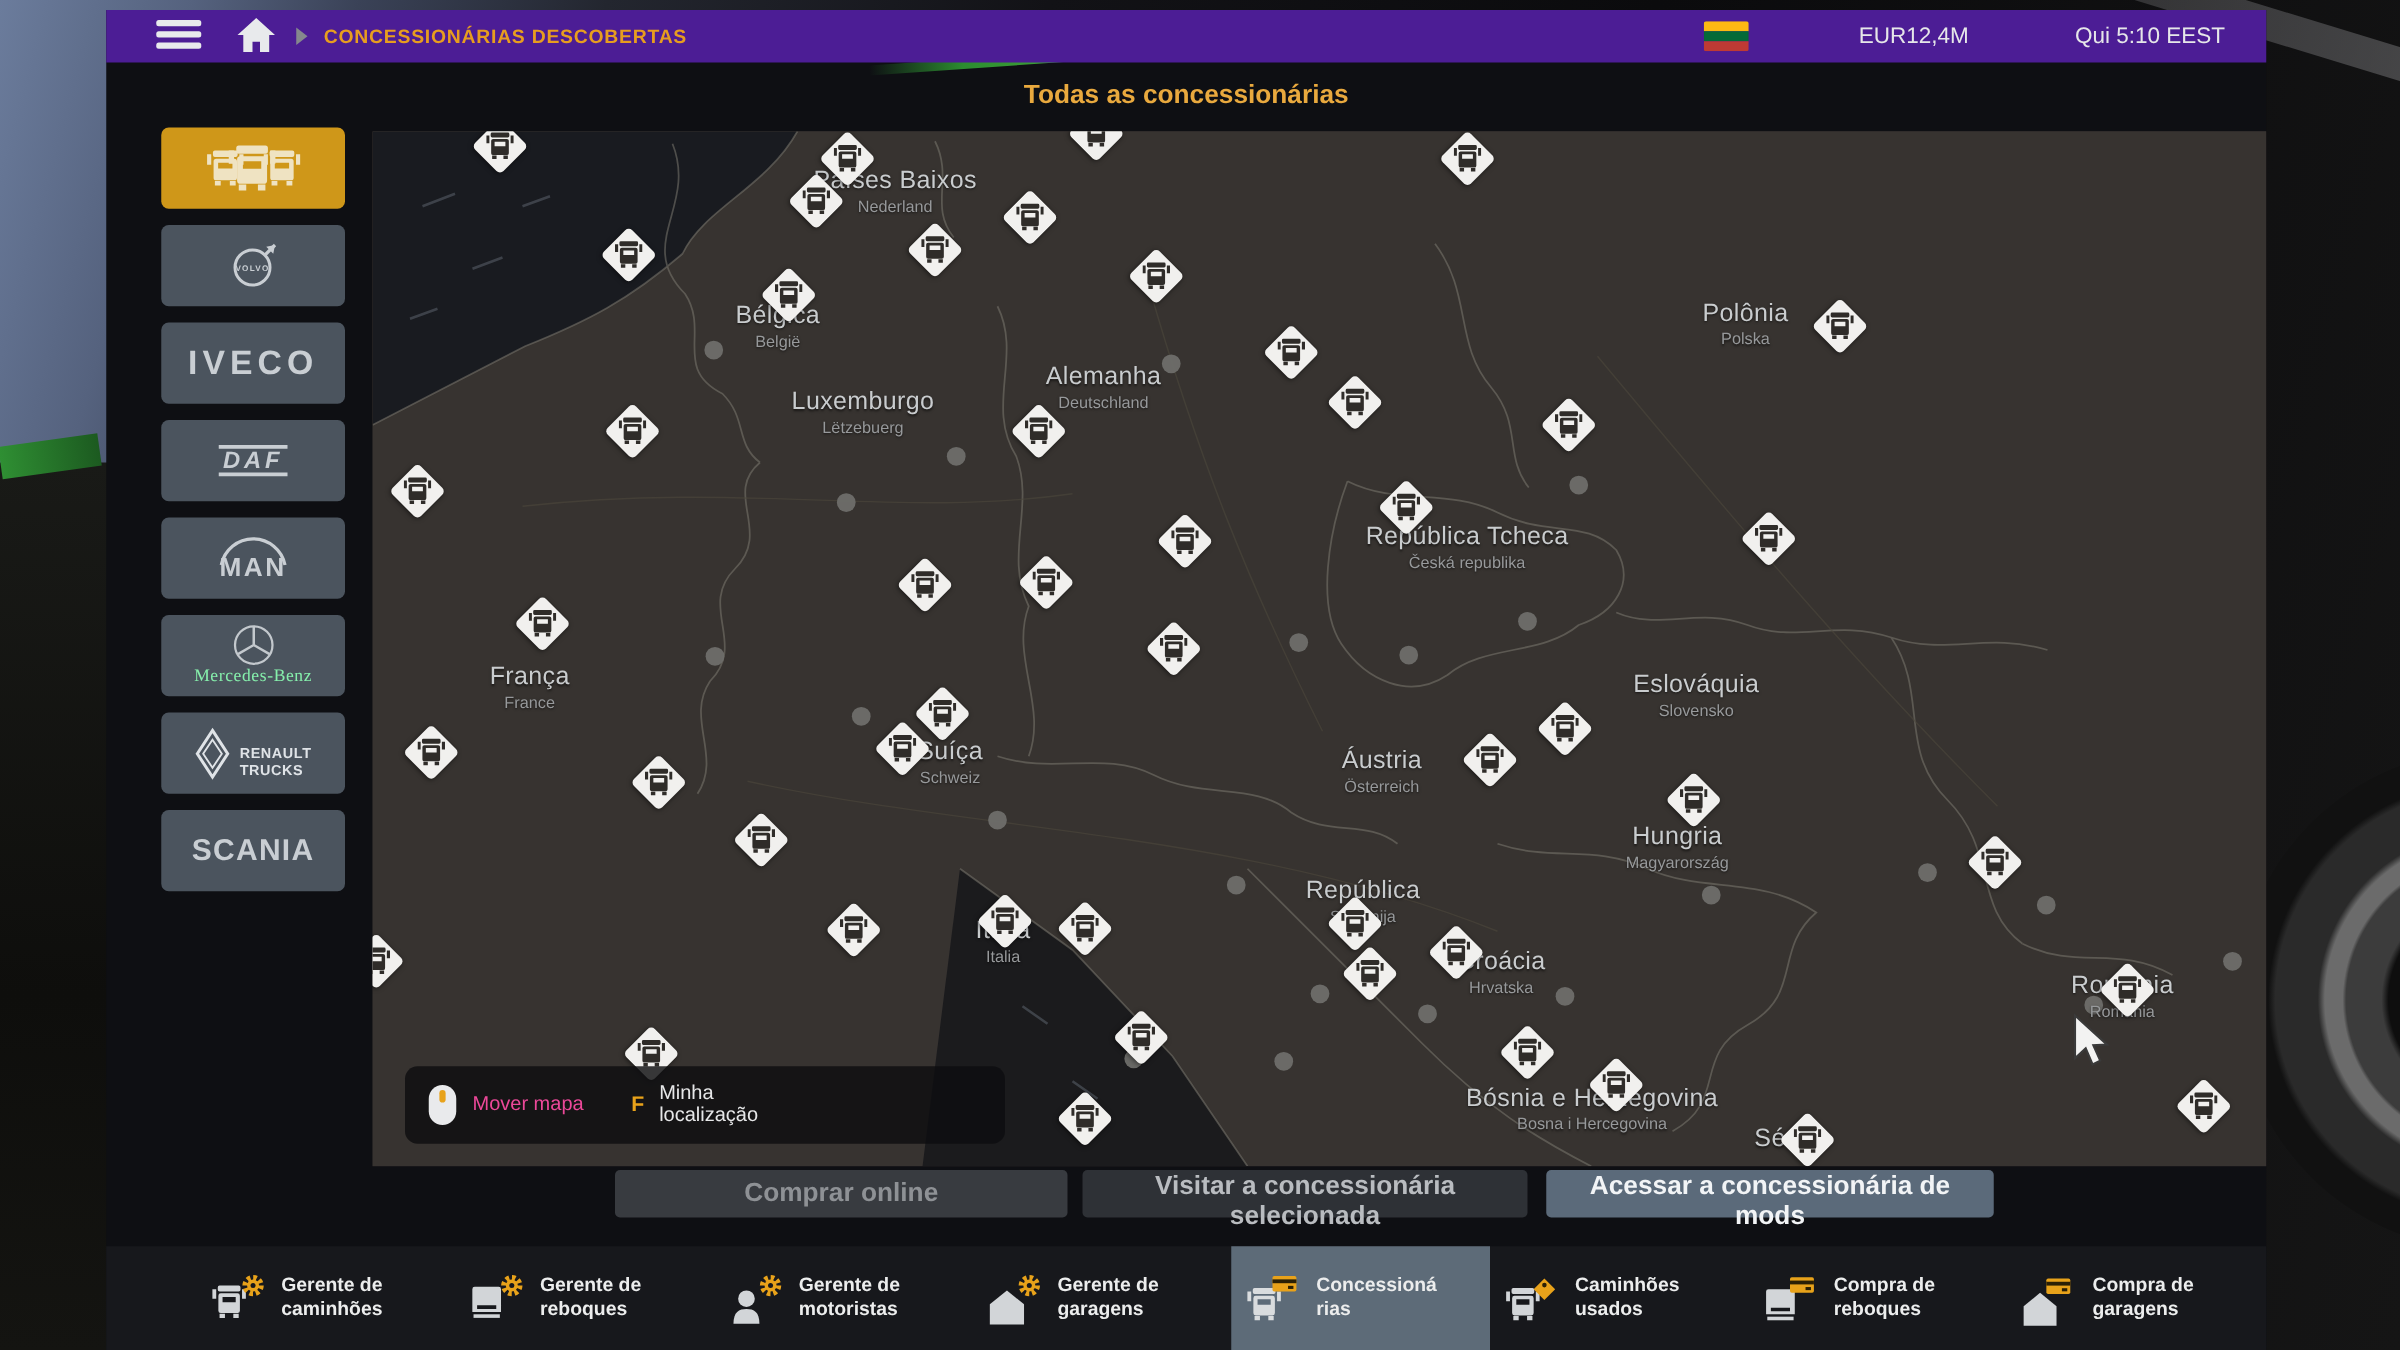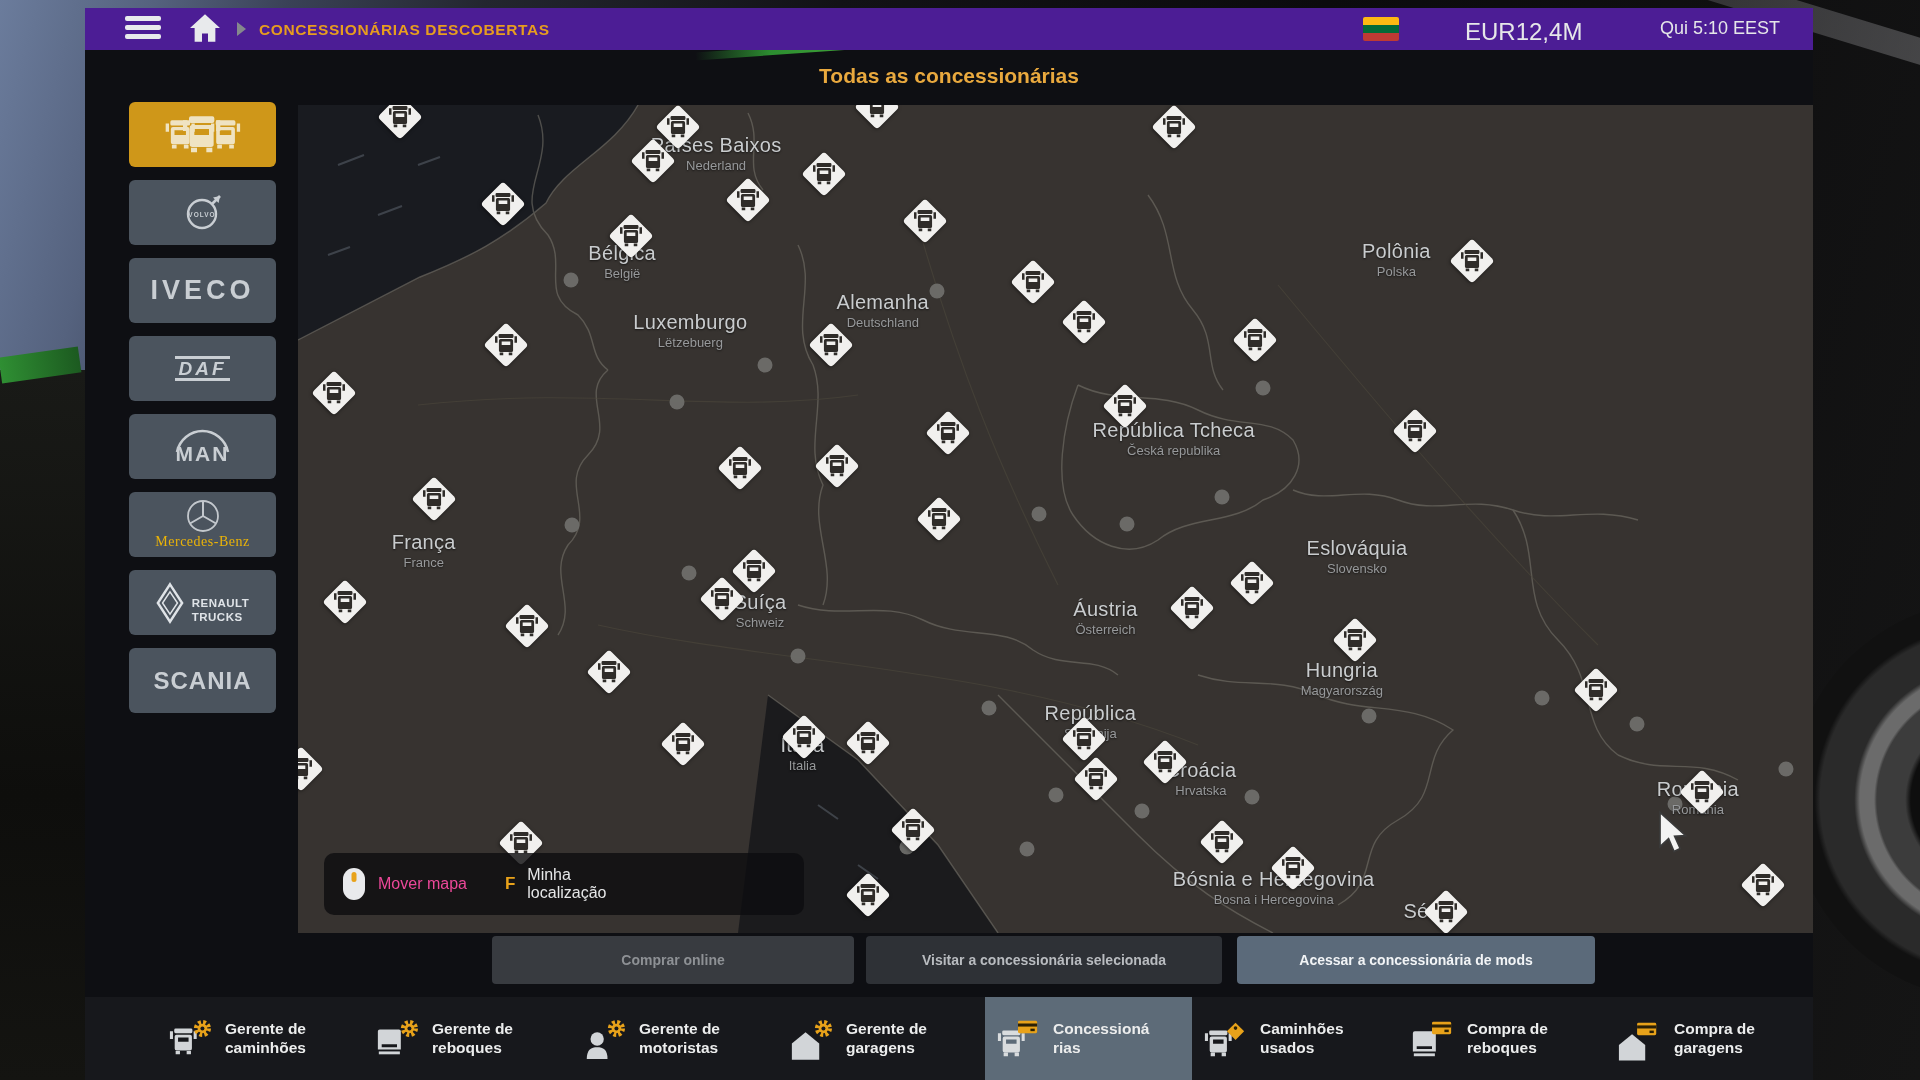--- a/index.html
+++ b/index.html
@@ -16,56 +16,56 @@
   #green-stripe{position:absolute;left:610px;top:34px;width:300px;height:8px;background:linear-gradient(90deg,rgba(47,154,51,0),#2f9a33 25%,#56c244 70%,rgba(86,194,68,0));transform:rotate(-4deg);opacity:.9;}
   
   #topbar{position:absolute;left:0;top:0;width:1728px;height:42px;background:#4c1d95;}
   #hamburger{position:absolute;left:40px;top:8px;width:38px;height:27px;background:none;border:none;cursor:pointer;padding:0;}
   #hamburger span{display:block;width:36px;height:4.5px;background:#e8eaec;border-radius:2px;margin:0 0 4.5px 0;}
   #home-btn{position:absolute;left:102px;top:5px;width:36px;height:32px;background:none;border:none;padding:0;cursor:pointer;}
   #crumb-chev{position:absolute;left:152px;top:14px;width:0;height:0;border-left:9px solid #85888d;border-top:7px solid transparent;border-bottom:7px solid transparent;}
   #breadcrumb{position:absolute;left:174px;top:13px;font-size:15.5px;font-weight:bold;letter-spacing:.6px;color:#e79d1f;}
   #flag{position:absolute;left:1278px;top:9px;width:36px;height:24px;border-radius:2px;overflow:hidden;display:flex;flex-direction:column;}
   #flag div{flex:1;}
-  #money{position:absolute;left:1380px;top:10px;width:110px;text-align:right;font-size:24px;color:#e6e7e9;}
+  #money{position:absolute;left:1380px;top:10px;width:110px;text-align:right;font-size:18px;color:#e6e7e9;}
   #clock{position:absolute;left:1570px;top:10px;width:130px;text-align:center;font-size:18px;color:#e6e7e9;}
   
   #map-title{position:absolute;left:0;top:56px;width:1728px;text-align:center;font-size:21px;font-weight:bold;color:#e9a93e;}
   
   #sidebar{position:absolute;left:44px;top:94px;width:147px;}
   .brand-btn{position:relative;width:147px;height:65px;margin-bottom:13px;background:#4b545e;border:none;border-radius:6px;cursor:pointer;
     display:flex;align-items:center;justify-content:center;color:#c9ced3;overflow:hidden;}
   .brand-btn.selected{background:#cf9719;color:#efe3c2;}
   .logo-iveco{font-size:27px;font-weight:bold;letter-spacing:4px;}
   .logo-daf{font-size:19px;font-weight:bold;font-style:italic;letter-spacing:3px;border-top:3px solid #c9ced3;border-bottom:3px solid #c9ced3;padding:0 3px;line-height:1.05;}
   .logo-scania{font-size:24px;font-weight:bold;letter-spacing:1px;}
   .logo-man{position:absolute;left:0;top:0;width:100%;height:100%;}
   .logo-mb{display:flex;flex-direction:column;align-items:center;gap:1px;}
-  .logo-mb .mbtext{font-family:"Liberation Serif",serif;font-size:14px;color:#eab308;letter-spacing:.5px;}
+  .logo-mb .mbtext{font-family:"Liberation Serif",serif;font-size:14px;color:#86efac;letter-spacing:.5px;}
   .logo-renault{display:flex;align-items:flex-end;gap:8px;}
   .logo-renault .rtext{font-size:11.5px;font-weight:bold;letter-spacing:.5px;white-space:pre-line;text-align:left;line-height:1.25;color:#dfe3e7;}
   
   #map{position:absolute;left:213px;top:97px;width:1515px;height:828px;background:#373330;overflow:hidden;cursor:grab;}
   #terrain{position:absolute;left:0;top:0;}
   .layer{position:absolute;inset:0;pointer-events:none;}
   .city{position:absolute;width:15px;height:15px;border-radius:50%;background:#6e6e6a;transform:translate(-50%,-50%);opacity:.95;}
   .country{position:absolute;transform:translate(-50%,-50%);text-align:center;color:#c9ccce;pointer-events:none;text-shadow:0 1px 2px rgba(0,0,0,.6);}
   .country .cname{font-size:20px;letter-spacing:.3px;}
   .country .cnative{font-size:13px;color:#97999b;margin-top:1px;}
   .dealer{position:absolute;width:40px;height:40px;transform:translate(-50%,-50%);pointer-events:auto;cursor:pointer;}
   .dealer .dshape{position:absolute;left:4px;top:4px;width:32px;height:32px;background:#f1f0ee;border-radius:4px;transform:rotate(45deg);box-shadow:0 1px 4px rgba(0,0,0,.55);}
   .dealer svg{position:absolute;left:9px;top:8px;}
   
   #map-controls{position:absolute;left:26px;top:748px;width:480px;height:62px;background:rgba(13,13,16,.82);border-radius:10px;display:flex;align-items:center;padding:0 18px;box-sizing:border-box;gap:12px;}
   #map-controls .mlabel{font-size:16px;color:#ec4899;}
   #map-controls .keyf{font-size:17px;font-weight:bold;color:#e8a21a;margin-left:26px;}
   #map-controls .loclabel{font-size:16px;color:#e6e7e8;white-space:pre-line;line-height:1.15;}
   
   #actions{position:absolute;left:0;top:928px;width:1728px;height:40px;}
-  .act-btn{position:absolute;height:48px;border:none;border-radius:4px;font-size:14px;font-weight:bold;font-family:"Liberation Sans",sans-serif;cursor:pointer;}
+  .act-btn{position:absolute;height:38px;border:none;border-radius:4px;font-size:21px;font-weight:bold;font-family:"Liberation Sans",sans-serif;cursor:pointer;}
   #btn-buy{left:407px;width:362px;background:#383b40;color:#8e9195;}
   #btn-visit{left:781px;width:356px;background:#2e3136;color:#b9bcc0;}
   #btn-mods{left:1152px;width:358px;background:#5b6a7a;color:#f2f4f6;}
   
   #navbar{position:absolute;left:0;top:989px;width:1728px;height:83px;background:#17181c;display:flex;align-items:stretch;padding-left:72px;box-sizing:border-box;}
   .nav-item{flex:1;display:flex;align-items:center;justify-content:flex-start;gap:12px;padding-left:10px;cursor:pointer;}
   .nav-item.selected{background:#5d6b78;}
   .nav-item .nlabel{font-size:15.5px;font-weight:bold;color:#eceded;white-space:pre-line;line-height:1.2;}
   .nav-item svg{flex:0 0 auto;}
   

